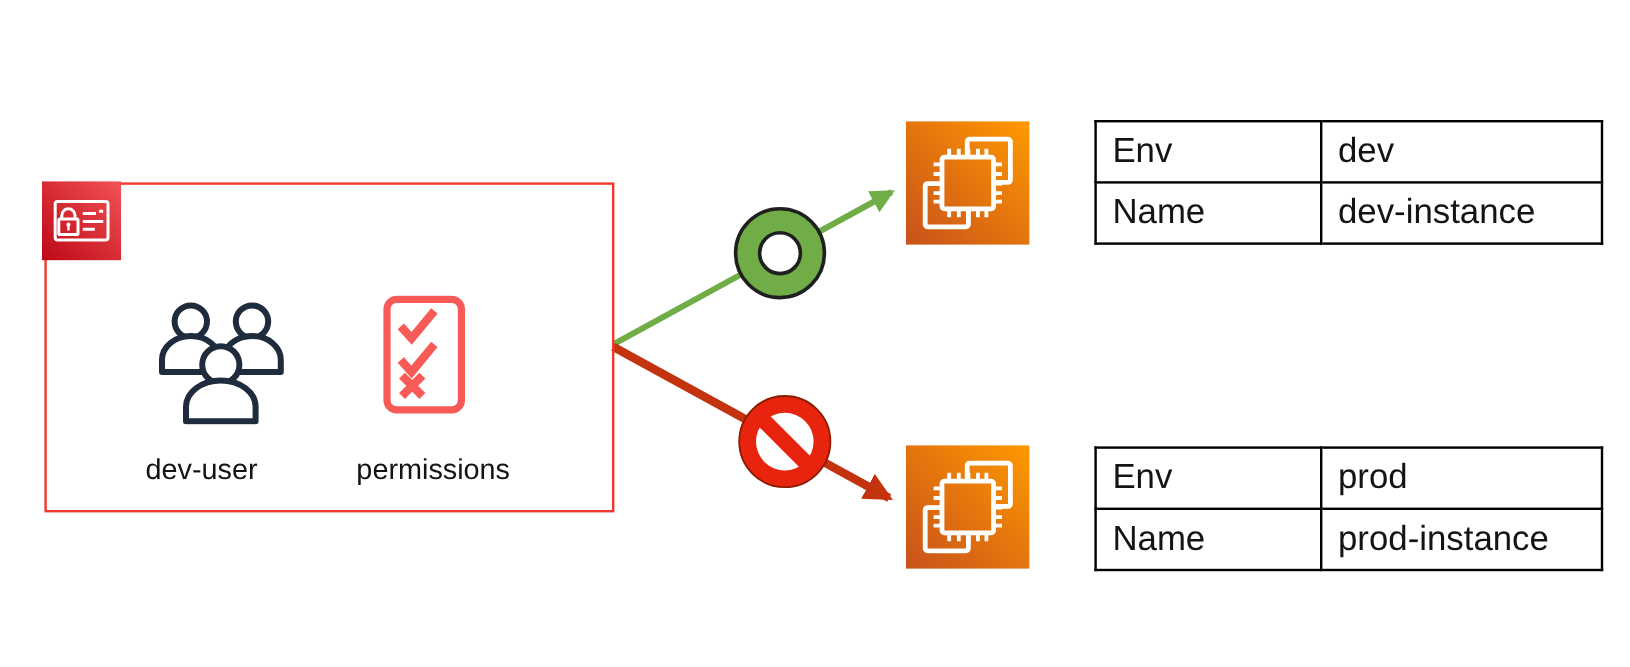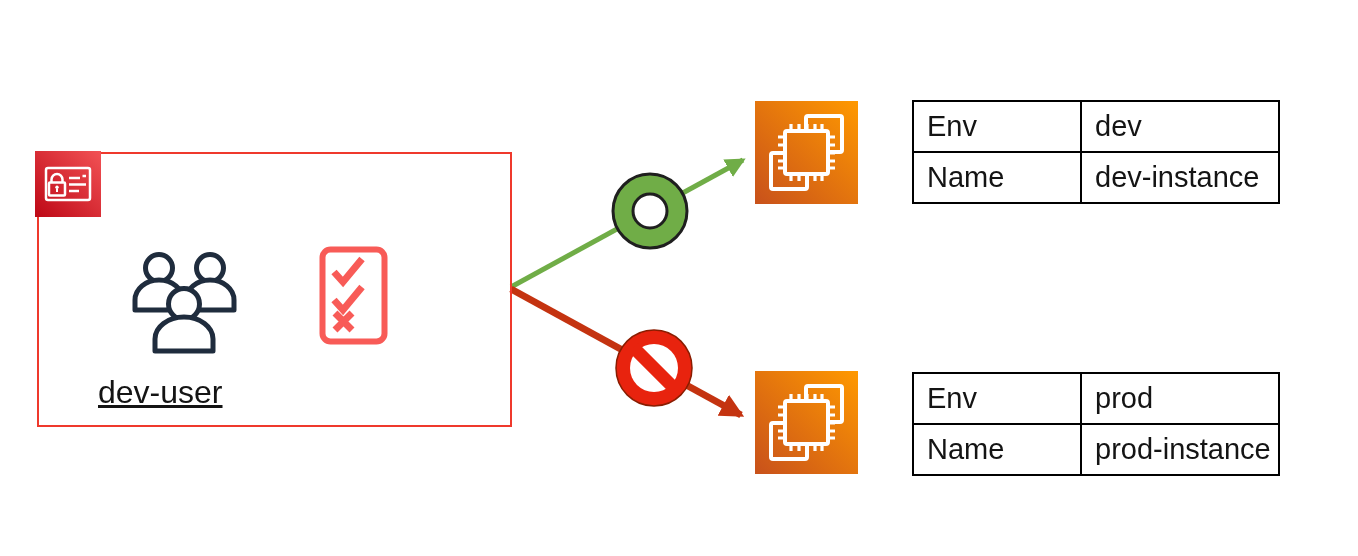--- a/index.html
+++ b/index.html
@@ -9,37 +9,37 @@
   }
   .abs{position:absolute;}
   #group-box{
     left:37px;top:152px;width:471px;height:271px;
     border:2.5px solid var(--group-border,#EF392C);background:transparent;
   }
   #iam-icon{left:35px;top:151px;}
   #group-title{left:116px;top:164px;font-size:28px;line-height:34px;white-space:nowrap;}
   #users-icon{left:131px;top:251px;}
   #checklist-icon{left:319px;top:246px;}
-  .node-label{font-size:32px;line-height:32px;text-align:left;white-space:nowrap;text-decoration:underline;}
+  .node-label{font-size:24px;line-height:32px;text-align:center;white-space:nowrap;}
   #user-label{left:98px;top:376px;width:140px;}
   #permissions-label{left:276px;top:376px;width:170px;}
   #connections{left:0;top:0;}
   .allow-line{stroke:var(--allow-green,#70AD47);stroke-width:5;fill:none;}
   .deny-line{stroke:var(--deny-arrow-red,#C43310);stroke-width:7;fill:none;}
   .fill-green{fill:var(--allow-green,#70AD47);}
   .fill-deny{fill:var(--deny-arrow-red,#C43310);}
   .ring-outline{stroke:#1F1F1F;stroke-width:3;}
   .kv{position:absolute;border-collapse:collapse;table-layout:fixed;}
   .kv td{
     box-sizing:border-box;border:2px solid var(--table-border,#000);
     height:51px;padding:0 0 0 13px;font-size:29px;vertical-align:middle;
     white-space:nowrap;overflow:hidden;
   }
-  .kv td.k{width:168px;margin-top:36px;}
-  .kv td.v{width:198px;}
+  .kv td.k{width:188px;margin-top:36px;}
+  .kv td.v{width:234px;}
   #dev-table{left:912px;top:100px;}
   #prod-table{left:912px;top:372px;}
 </style>
 </head>
 <body>
 
 <div id="canvas">
 
   <svg id="connections" class="abs" width="1358" height="556" viewBox="0 0 1358 556">
     <defs>
@@ -102,20 +102,21 @@
 
   <svg id="checklist-icon" class="abs" width="69" height="99" viewBox="0 0 69 99">
     <g stroke="#F85B57" fill="none">
       <rect x="3.5" y="3.5" width="62" height="92" rx="8" stroke-width="6"></rect>
       <path d="M15,26 l9,10 l19,-23" stroke-width="7"></path>
       <path d="M15,54 l9,10 l19,-23" stroke-width="7"></path>
       <path d="M16,67 l17,17 M33,67 l-17,17" stroke-width="7"></path>
     </g>
   </svg>
 
+  <div id="permissions-label" class="abs node-label">permissions</div>
 
   <svg class="abs" style="left:755px;top:101px;" width="103" height="103" viewBox="0 0 103 103">
     <defs>
       <linearGradient id="ec2gA" x1="0" y1="103" x2="103" y2="0" gradientUnits="userSpaceOnUse">
         <stop offset="0" stop-color="#C8511B"></stop>
         <stop offset="1" stop-color="#FF9900"></stop>
       </linearGradient>
     </defs>
     <rect x="0" y="0" width="103" height="103" fill="url(#ec2gA)"></rect>
     <g fill="none" stroke="#ffffff" stroke-width="4">

